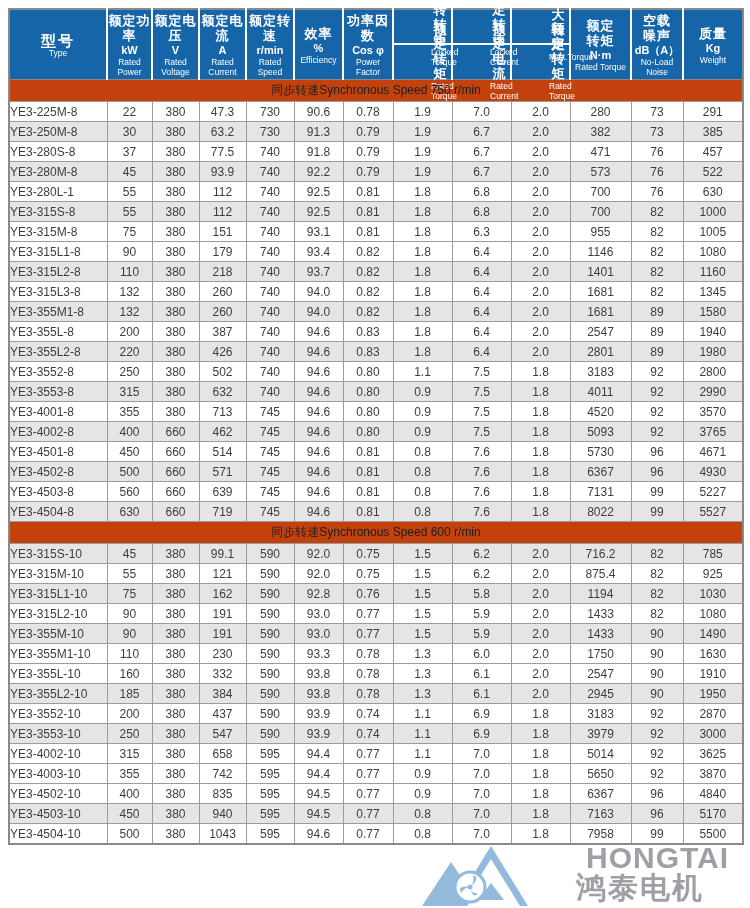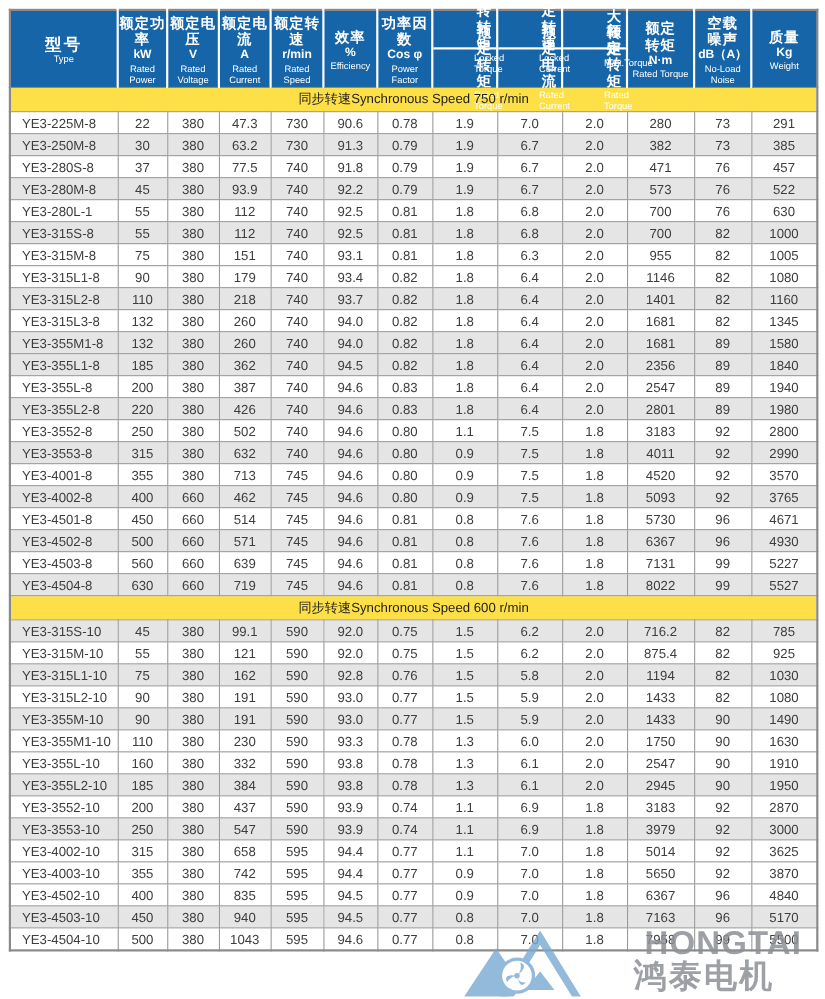--- a/index.html
+++ b/index.html
@@ -25,24 +25,24 @@
   .h-en   { font-size:8.5px; line-height:10px; padding:0 1px; }
   th.split { padding:0; }
   .half { height:33px; box-sizing:border-box; display:flex; flex-direction:column; justify-content:center;padding-left:36px; }
   .half.top { border-bottom:2px solid #ffffff; }
   
   tbody td {
     border:1px solid #9b9b9b; text-align:center;
     font-size:12px; color:#3d3d3d; height:19px; padding:0;
     background:#ffffff; white-space:nowrap; overflow:hidden;
   }
-  tbody td.type-cell { text-align:left; padding-left:10px; }
+  tbody td.type-cell { text-align:left; padding-left:0; }
   tbody tr.shade td { background:#e5e5e5; }
   tbody tr.section-row td {
-    background:#fde047; height:21px; font-size:12px; color:#1e1e1e;
+    background:#c2410c; height:21px; font-size:12px; color:#1e1e1e;
     border-left:none; border-right:none;
   }
   
   .watermark {
     position:absolute; left:408px; top:840px; width:300px; height:68px;
     display:flex; align-items:flex-start; pointer-events:none; z-index:5;
   }
   .wm-logo { width:150px; height:68px; flex:0 0 auto; opacity:.8; }
   .wm-text { margin-left:-8px; margin-top:4px; }
   .wm-en {
@@ -321,35 +321,20 @@
           <td>740</td>
           <td>94.0</td>
           <td>0.82</td>
           <td>1.8</td>
           <td>6.4</td>
           <td>2.0</td>
           <td>1681</td>
           <td>89</td>
           <td>1580</td>
         </tr>
-        <tr class="shade">
-          <td class="type-cell">YE3-355L1-8</td>
-          <td>185</td>
-          <td>380</td>
-          <td>362</td>
-          <td>740</td>
-          <td>94.5</td>
-          <td>0.82</td>
-          <td>1.8</td>
-          <td>6.4</td>
-          <td>2.0</td>
-          <td>2356</td>
-          <td>89</td>
-          <td>1840</td>
-        </tr>
         <tr>
           <td class="type-cell">YE3-355L-8</td>
           <td>200</td>
           <td>380</td>
           <td>387</td>
           <td>740</td>
           <td>94.6</td>
           <td>0.83</td>
           <td>1.8</td>
           <td>6.4</td>

